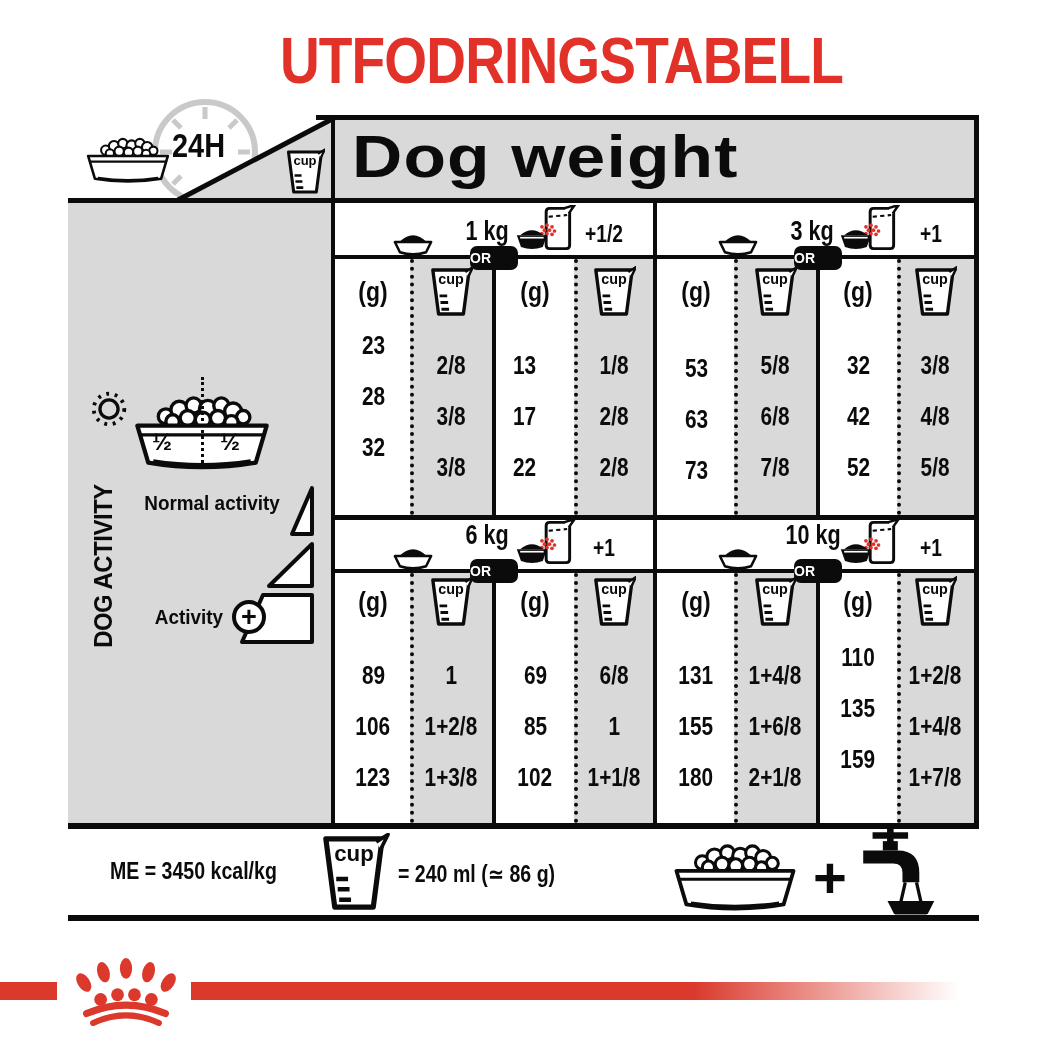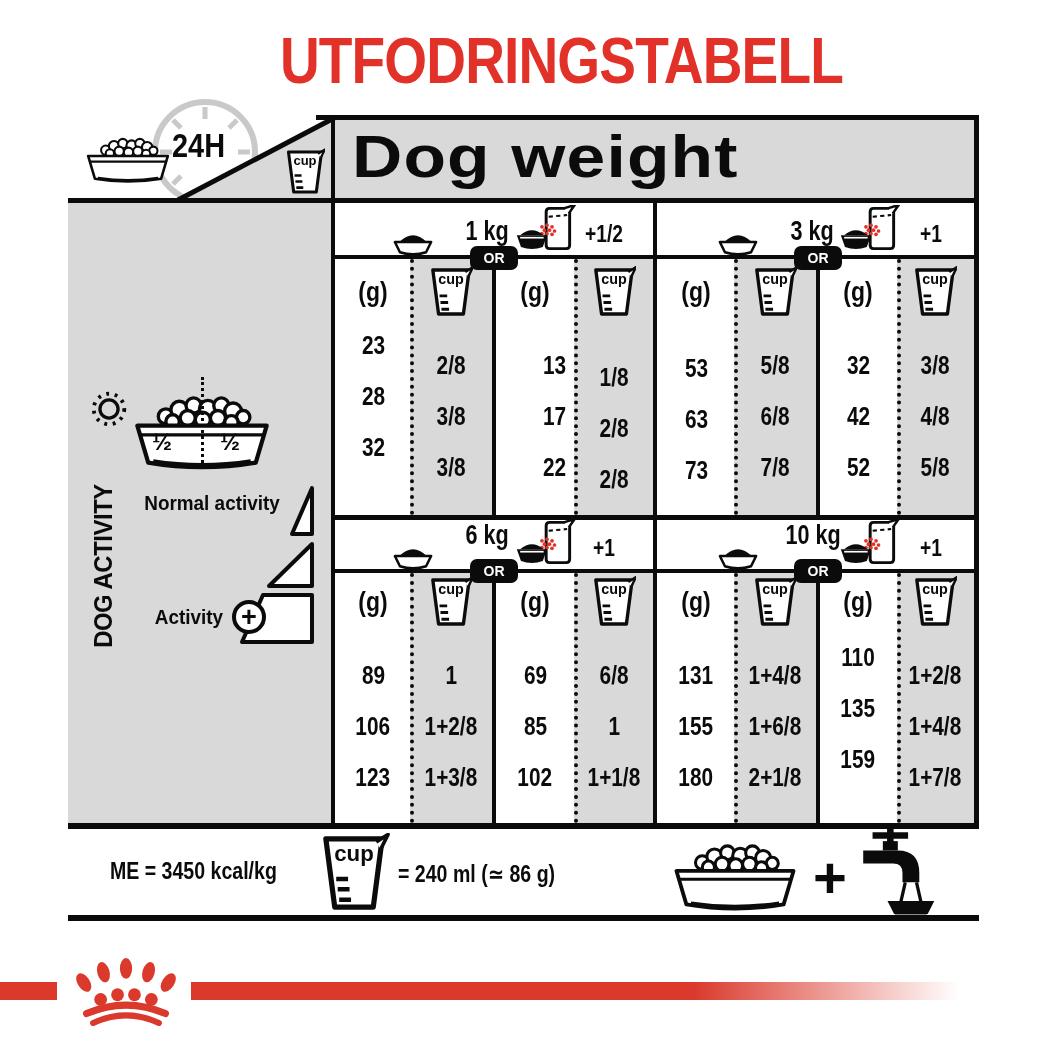--- a/index.html
+++ b/index.html
@@ -10,21 +10,21 @@
   .b{font-weight:bold;}
   .line{position:absolute;background:#0b0b0b;}
   .graypanel{position:absolute;background:#d9d9d9;border-left:4px dotted #0b0b0b;box-sizing:border-box;}
   .valstack{position:absolute;display:grid;grid-auto-rows:51px;justify-items:center;align-items:center;
             font-weight:bold;font-size:26px;white-space:nowrap;}
   .valstack span{transform:scaleX(.8);}
   .glabel{position:absolute;font-weight:bold;font-size:27px;text-align:center;transform:scaleX(.85);}
   .kg{position:absolute;font-weight:bold;font-size:27px;text-align:center;transform:scaleX(.8);white-space:nowrap;}
   .extra{position:absolute;font-weight:bold;font-size:24px;text-align:center;transform:scaleX(.8);white-space:nowrap;}
   .orbadge{position:absolute;width:48px;height:24px;background:#0b0b0b;border-radius:7px;color:#fff;
-           font-weight:bold;font-size:14px;display:flex;align-items:center;justify-content:center;z-index:6;}
+           font-weight:bold;font-size:14px;display:flex;align-items:center;justify-content:flex-start;z-index:6;}
   .title{position:absolute;left:240px;top:24px;width:570px;text-align:center;color:#e23128;
          font-weight:bold;font-size:64px;letter-spacing:-1px;transform:scaleX(.86);white-space:nowrap;}
   .dogweight{position:absolute;left:352px;top:122px;font-weight:bold;font-size:60px;letter-spacing:1px;
              transform:scaleX(1.16);transform-origin:left center;white-space:nowrap;}
   .footertxt{position:absolute;font-weight:bold;font-size:23px;transform:scaleX(.85);transform-origin:left center;white-space:nowrap;}
   .pluscircle{position:absolute;width:34px;height:34px;border:4px solid #0b0b0b;border-radius:50%;background:#fff;
               box-sizing:border-box;display:flex;align-items:center;justify-content:center;
               font-weight:bold;font-size:27px;line-height:1;z-index:5;}
   .halflabel{position:absolute;font-weight:bold;font-size:24px;}
   svg{display:block;}
@@ -280,26 +280,26 @@
 <div class="valstack" style="left:337px;top:320px;width:72px">
   <span>23</span>
   <span>28</span>
   <span>32</span>
 </div>
 <div class="valstack" style="left:413px;top:340px;width:76px">
   <span>2/8</span>
   <span>3/8</span>
   <span>3/8</span>
 </div>
-<div class="valstack" style="left:518px;top:340px;width:72px">
+<div class="valstack" style="left:488px;top:340px;width:72px">
   <span>13</span>
   <span>17</span>
   <span>22</span>
 </div>
-<div class="valstack" style="left:576px;top:352px;width:76px">
+<div class="valstack" style="left:576px;top:340px;width:76px">
   <span>1/8</span>
   <span>2/8</span>
   <span>2/8</span>
 </div>
 <div class="valstack" style="left:660px;top:343px;width:72px">
   <span>53</span>
   <span>63</span>
   <span>73</span>
 </div>
 <div class="valstack" style="left:737px;top:340px;width:76px">

